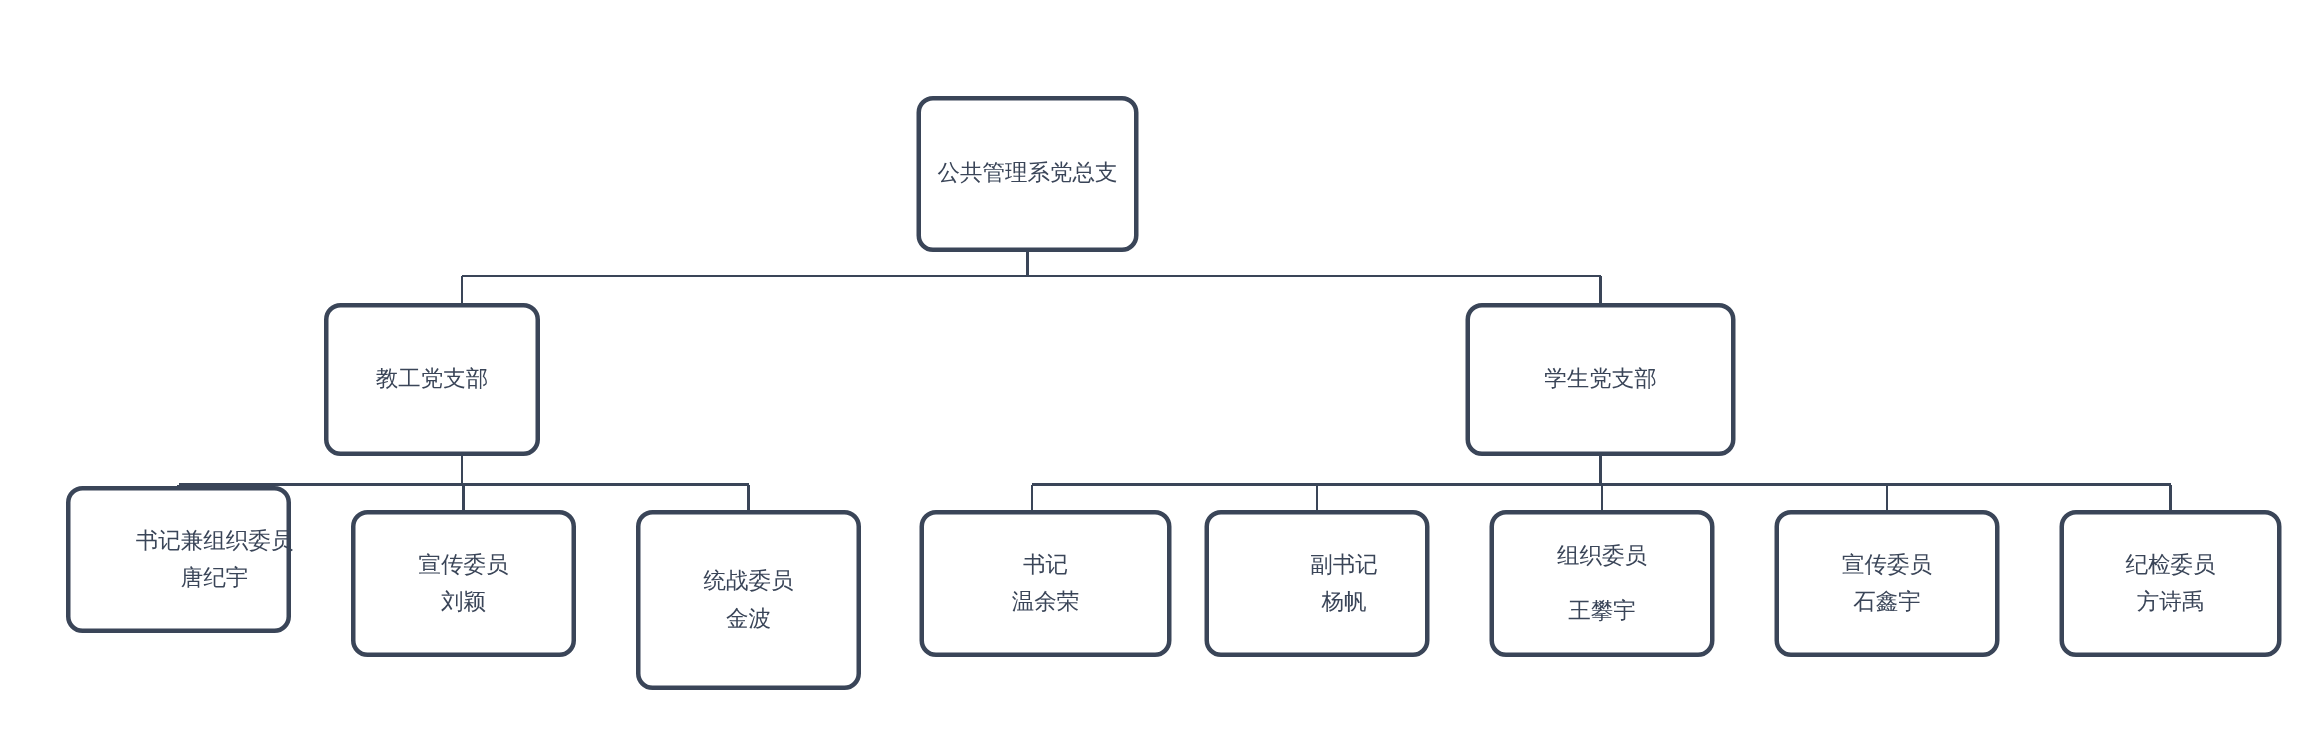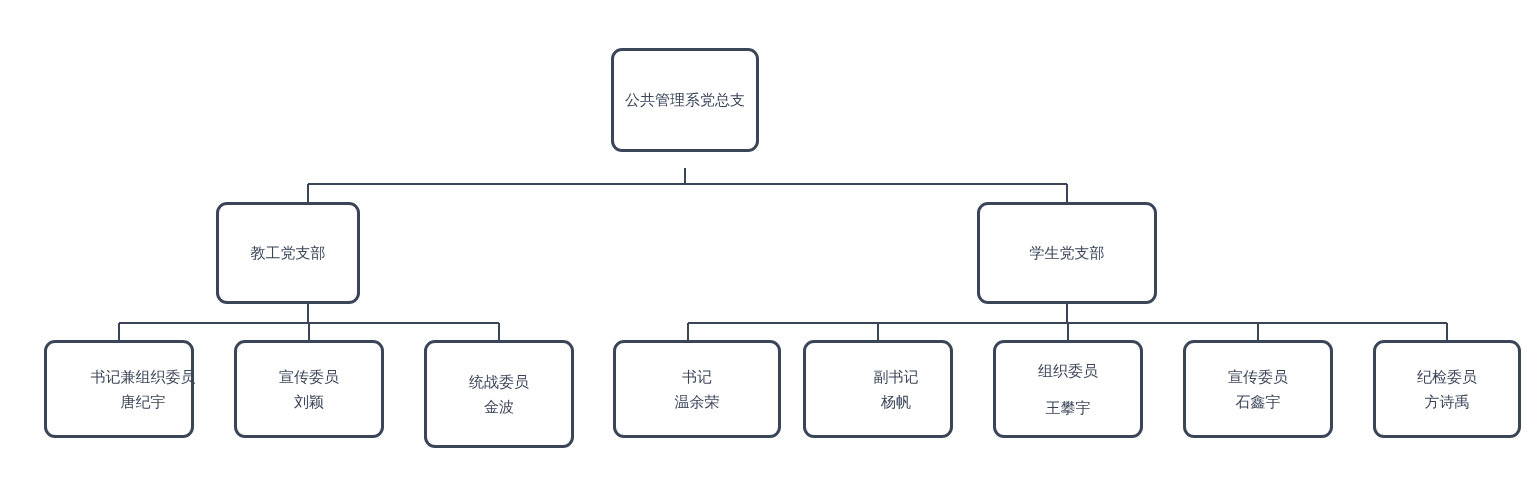--- a/index.html
+++ b/index.html
@@ -78,35 +78,35 @@
       <line x1="1067" y1="184" x2="1067" y2="202" stroke="#3a4558" stroke-width="1.6" shape-rendering="crispEdges"></line>
       <line x1="1067" y1="304" x2="1067" y2="323" stroke="#3a4558" stroke-width="1.6" shape-rendering="crispEdges"></line>
       <line x1="688" y1="323" x2="1447" y2="323" stroke="#3a4558" stroke-width="1.6" shape-rendering="crispEdges"></line>
       <line x1="688" y1="323" x2="688" y2="340" stroke="#3a4558" stroke-width="1.6" shape-rendering="crispEdges"></line>
       <line x1="878" y1="323" x2="878" y2="340" stroke="#3a4558" stroke-width="1.6" shape-rendering="crispEdges"></line>
       <line x1="1068" y1="323" x2="1068" y2="340" stroke="#3a4558" stroke-width="1.6" shape-rendering="crispEdges"></line>
       <line x1="1258" y1="323" x2="1258" y2="340" stroke="#3a4558" stroke-width="1.6" shape-rendering="crispEdges"></line>
       <line x1="1447" y1="323" x2="1447" y2="340" stroke="#3a4558" stroke-width="1.6" shape-rendering="crispEdges"></line>
     </svg>
   <div id="nodes">
-      <div class="node root" style="left: 611px; top: 48px; width: 148px; height: 104px;">
+      <div class="node root" style="left: 611px; top: 64px; width: 148px; height: 104px;">
         <span class="node-line">公共管理系党总支</span>
       </div>
       <div class="node branch" style="left: 216px; top: 202px; width: 144px; height: 102px;">
         <span class="node-line">教工党支部</span>
       </div>
-      <div class="node leaf" style="left: 44px; top: 340px; width: 150px; height: 98px; padding-left: 48px;">
+      <div class="node leaf" style="left: 44px; top: 324px; width: 150px; height: 98px; padding-left: 48px;">
         <span class="node-line title">书记兼组织委员</span>
         <span class="node-line">唐纪宇</span>
       </div>
       <div class="node leaf" style="left: 234px; top: 340px; width: 150px; height: 98px;">
         <span class="node-line title">宣传委员</span>
         <span class="node-line">刘颖</span>
       </div>
-      <div class="node leaf" style="left: 424px; top: 340px; width: 150px; height: 108px;">
+      <div class="node leaf" style="left: 424px; top: 340px; width: 150px; height: 120px;">
         <span class="node-line title">统战委员</span>
         <span class="node-line">金波</span>
       </div>
       <div class="node branch" style="left: 977px; top: 202px; width: 180px; height: 102px;">
         <span class="node-line">学生党支部</span>
       </div>
       <div class="node leaf" style="left: 613px; top: 340px; width: 168px; height: 98px;">
         <span class="node-line title">书记</span>
         <span class="node-line">温余荣</span>
       </div>

